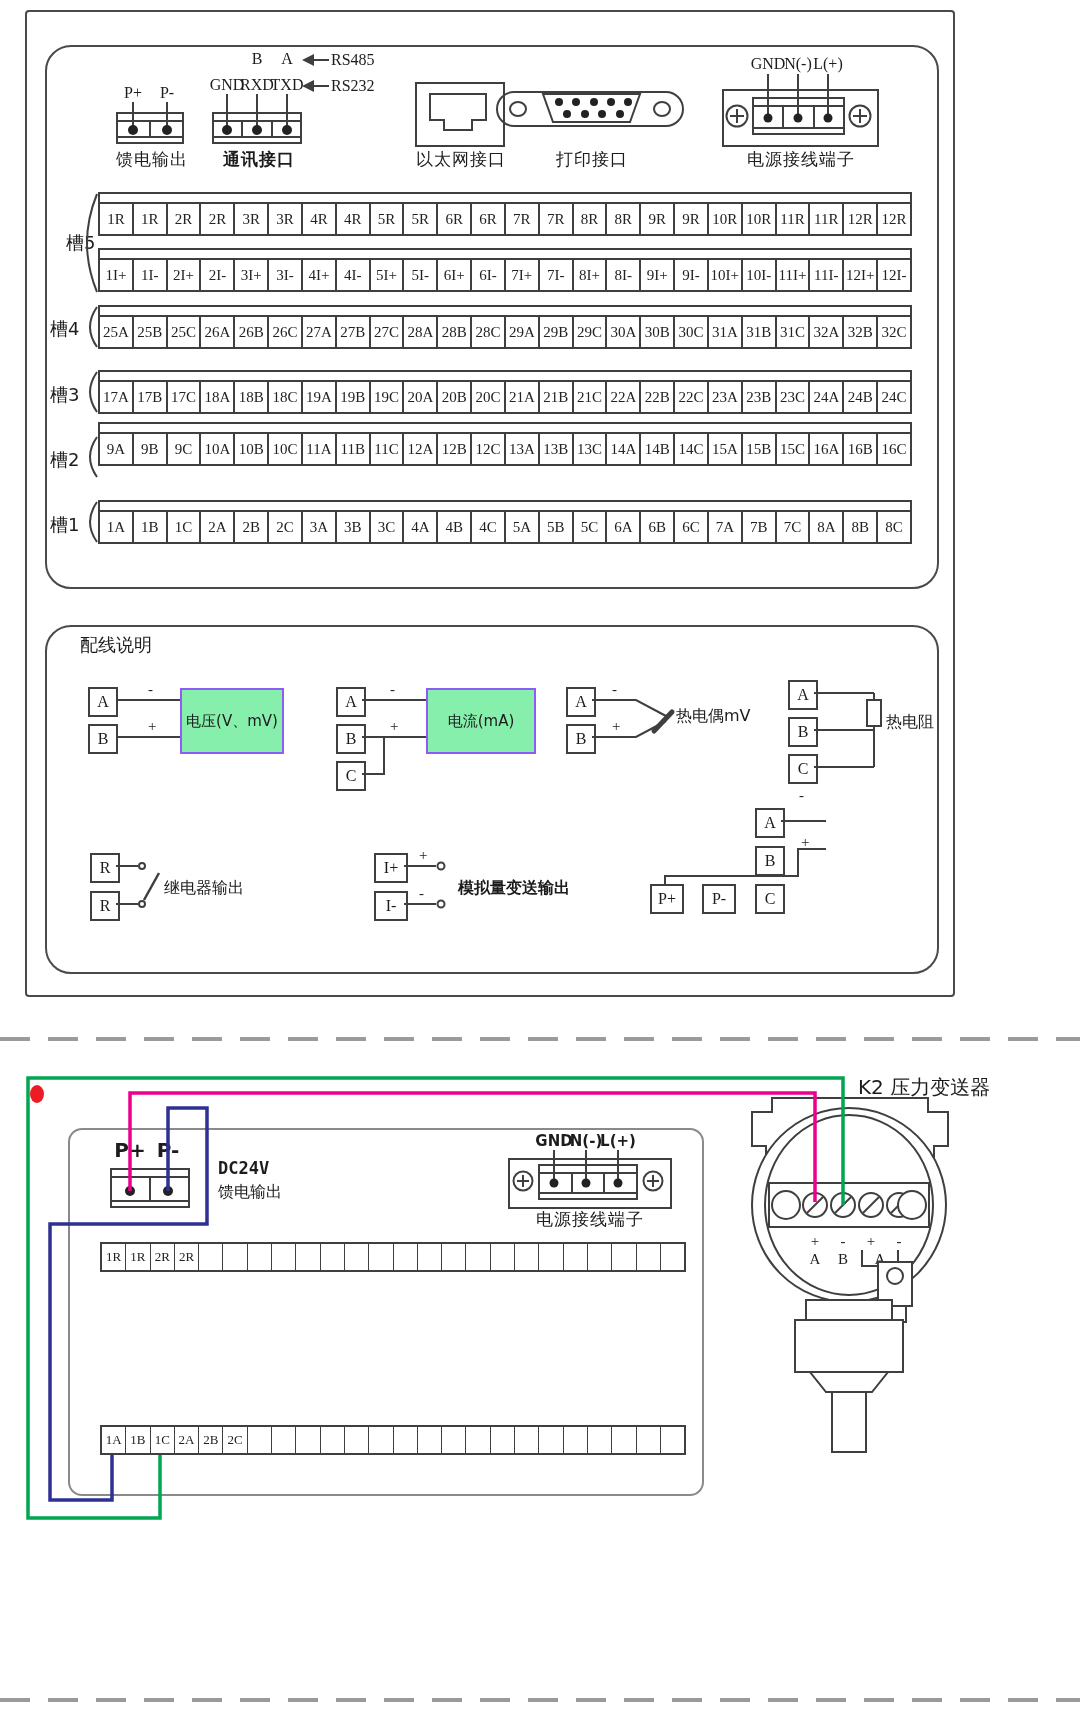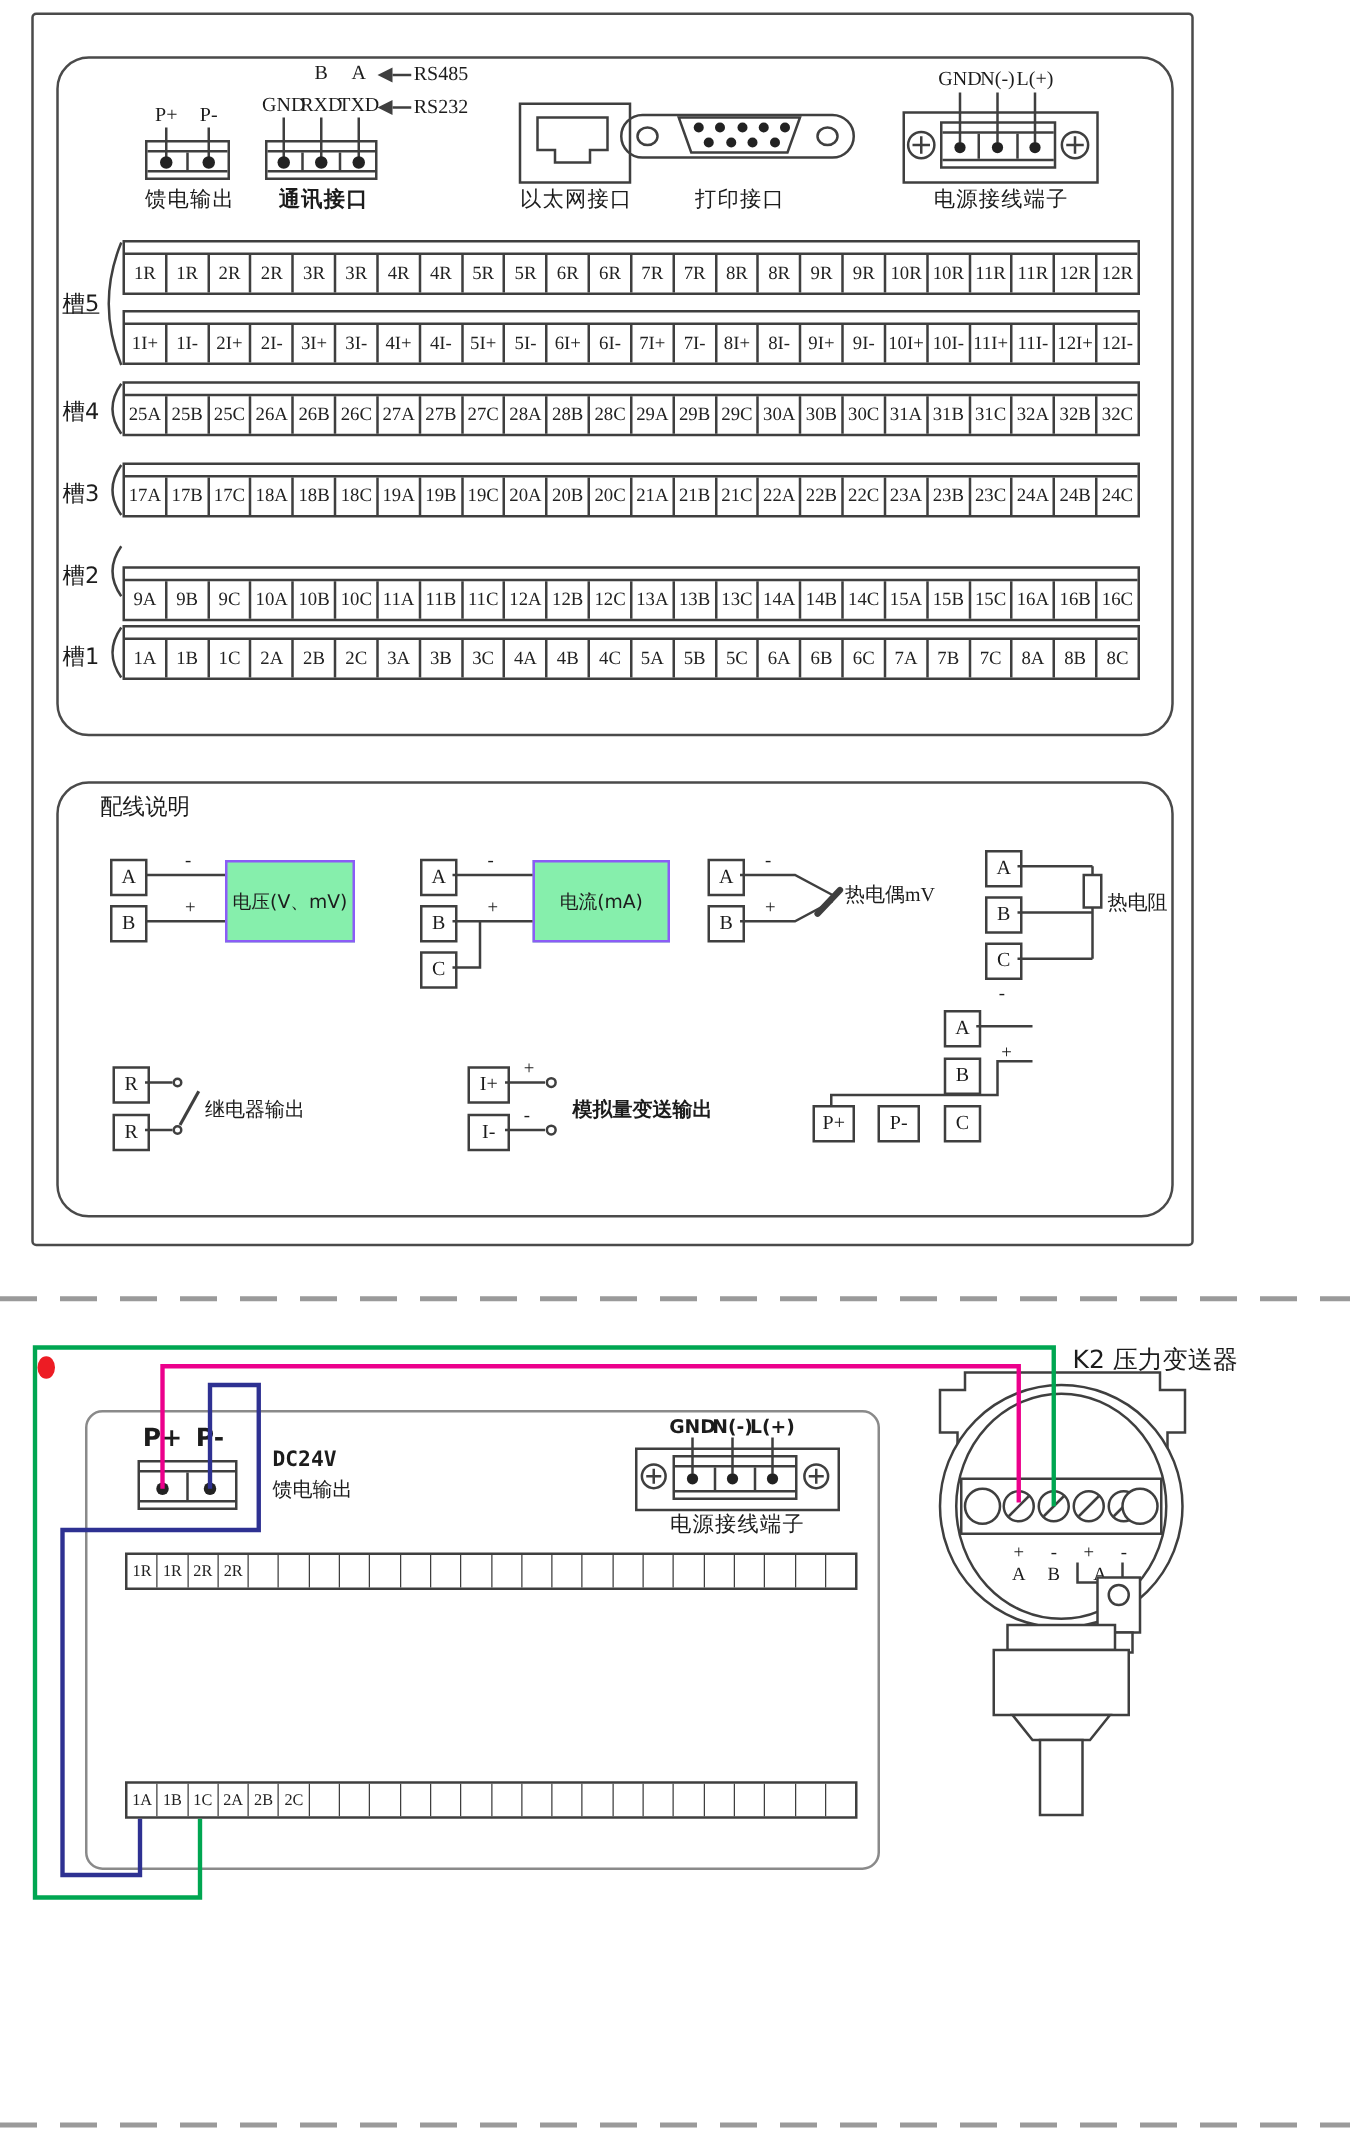--- a/index.html
+++ b/index.html
@@ -101,21 +101,21 @@
     <div class="bt"></div>
       <div class="mid">
         <span></span>
         <span></span>
         <span></span>
       </div>
       <div class="bb"></div>
   </div>
   <div class="t cjk17" style="left:747px;top:148px;">电源接线端子</div>
 
-  <div class="t cjk18" style="left:50px;top:231px;text-decoration:underline;">槽5</div>
+  <div class="t cjk18" style="left:66px;top:231px;">槽5</div>
   <div class="strip" style="top:192px;">
       <div class="band"></div>
       <div class="cells">
         <span class="cell">1R</span>
         <span class="cell">1R</span>
         <span class="cell">2R</span>
         <span class="cell">2R</span>
         <span class="cell">3R</span>
         <span class="cell">3R</span>
         <span class="cell">4R</span>
@@ -224,21 +224,21 @@
         <span class="cell">23A</span>
         <span class="cell">23B</span>
         <span class="cell">23C</span>
         <span class="cell">24A</span>
         <span class="cell">24B</span>
         <span class="cell">24C</span>
       </div>
     </div>
 
   <div class="t cjk18" style="left:50px;top:448px;">槽2</div>
-  <div class="strip" style="top:453px;">
+  <div class="strip" style="top:422px;">
       <div class="band"></div>
       <div class="cells">
         <span class="cell">9A</span>
         <span class="cell">9B</span>
         <span class="cell">9C</span>
         <span class="cell">10A</span>
         <span class="cell">10B</span>
         <span class="cell">10C</span>
         <span class="cell">11A</span>
         <span class="cell">11B</span>
@@ -304,21 +304,21 @@
   <div class="tbox" style="left:336px;top:724px;">B</div>
   <div class="tbox" style="left:336px;top:761px;">C</div>
   <div class="t ser15" style="left:390px;top:681px;">-</div>
   <div class="t ser15" style="left:390px;top:718px;">+</div>
   <div class="lblbox" style="left:426px;top:688px;width:106px;height:62px;">电流(mA)</div>
 
   <div class="tbox" style="left:566px;top:687px;">A</div>
   <div class="tbox" style="left:566px;top:724px;">B</div>
   <div class="t ser15" style="left:612px;top:681px;">-</div>
   <div class="t ser15" style="left:612px;top:718px;">+</div>
-  <div class="t cjk16" style="left:676px;top:706px;font-family:Liberation Serif, serif;">热电偶mV</div>
+  <div class="t cjk16" style="left:676px;top:706px;">热电偶mV</div>
 
   <div class="tbox" style="left:788px;top:680px;">A</div>
   <div class="tbox" style="left:788px;top:717px;">B</div>
   <div class="tbox" style="left:788px;top:754px;">C</div>
   <div class="t cjk16" style="left:886px;top:712px;">热电阻</div>
 
   <div class="tbox" style="left:90px;top:853px;">R</div>
   <div class="tbox" style="left:90px;top:891px;">R</div>
   <div class="t cjk16" style="left:164px;top:878px;">继电器输出</div>
 

